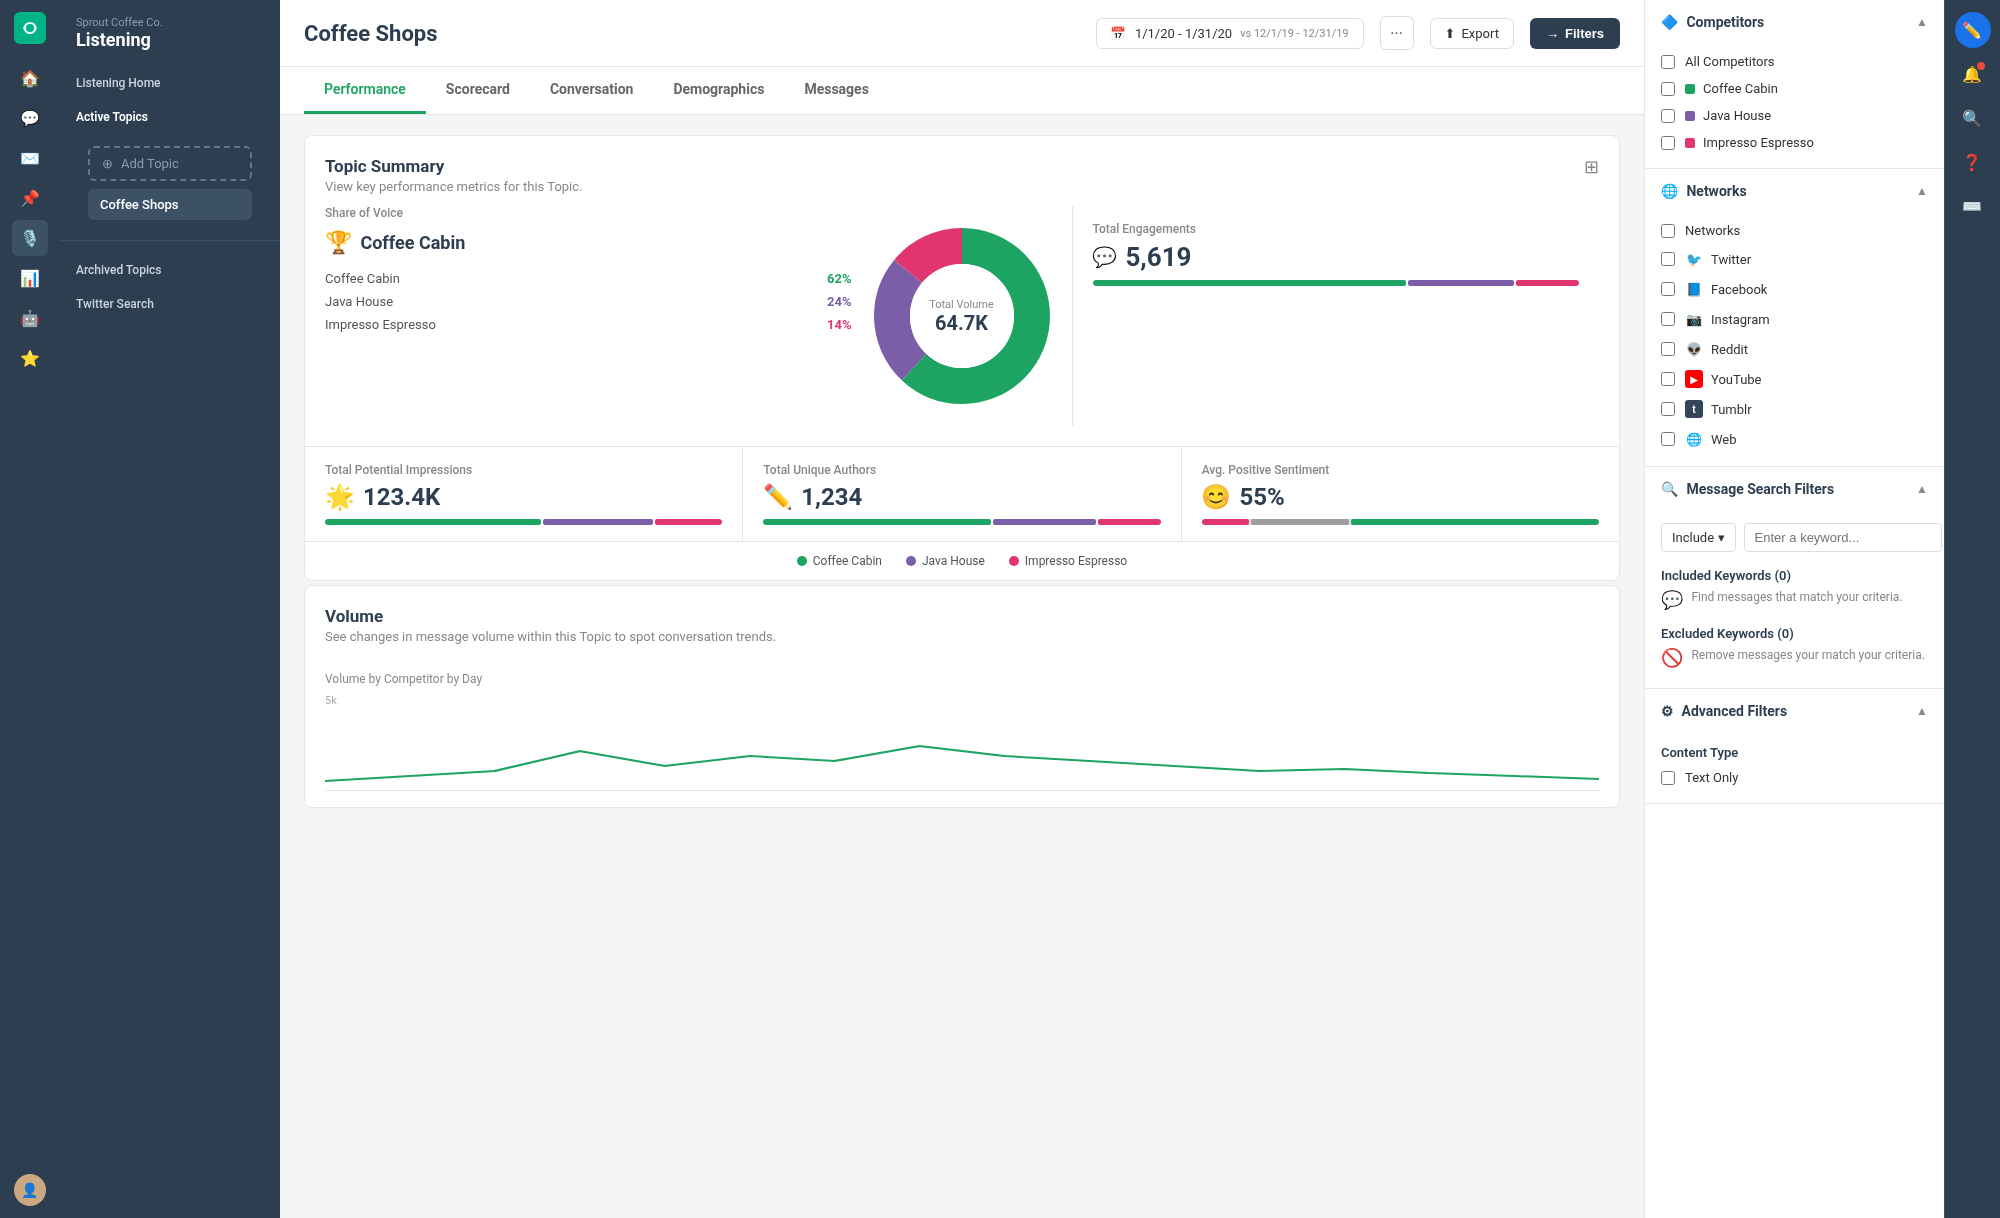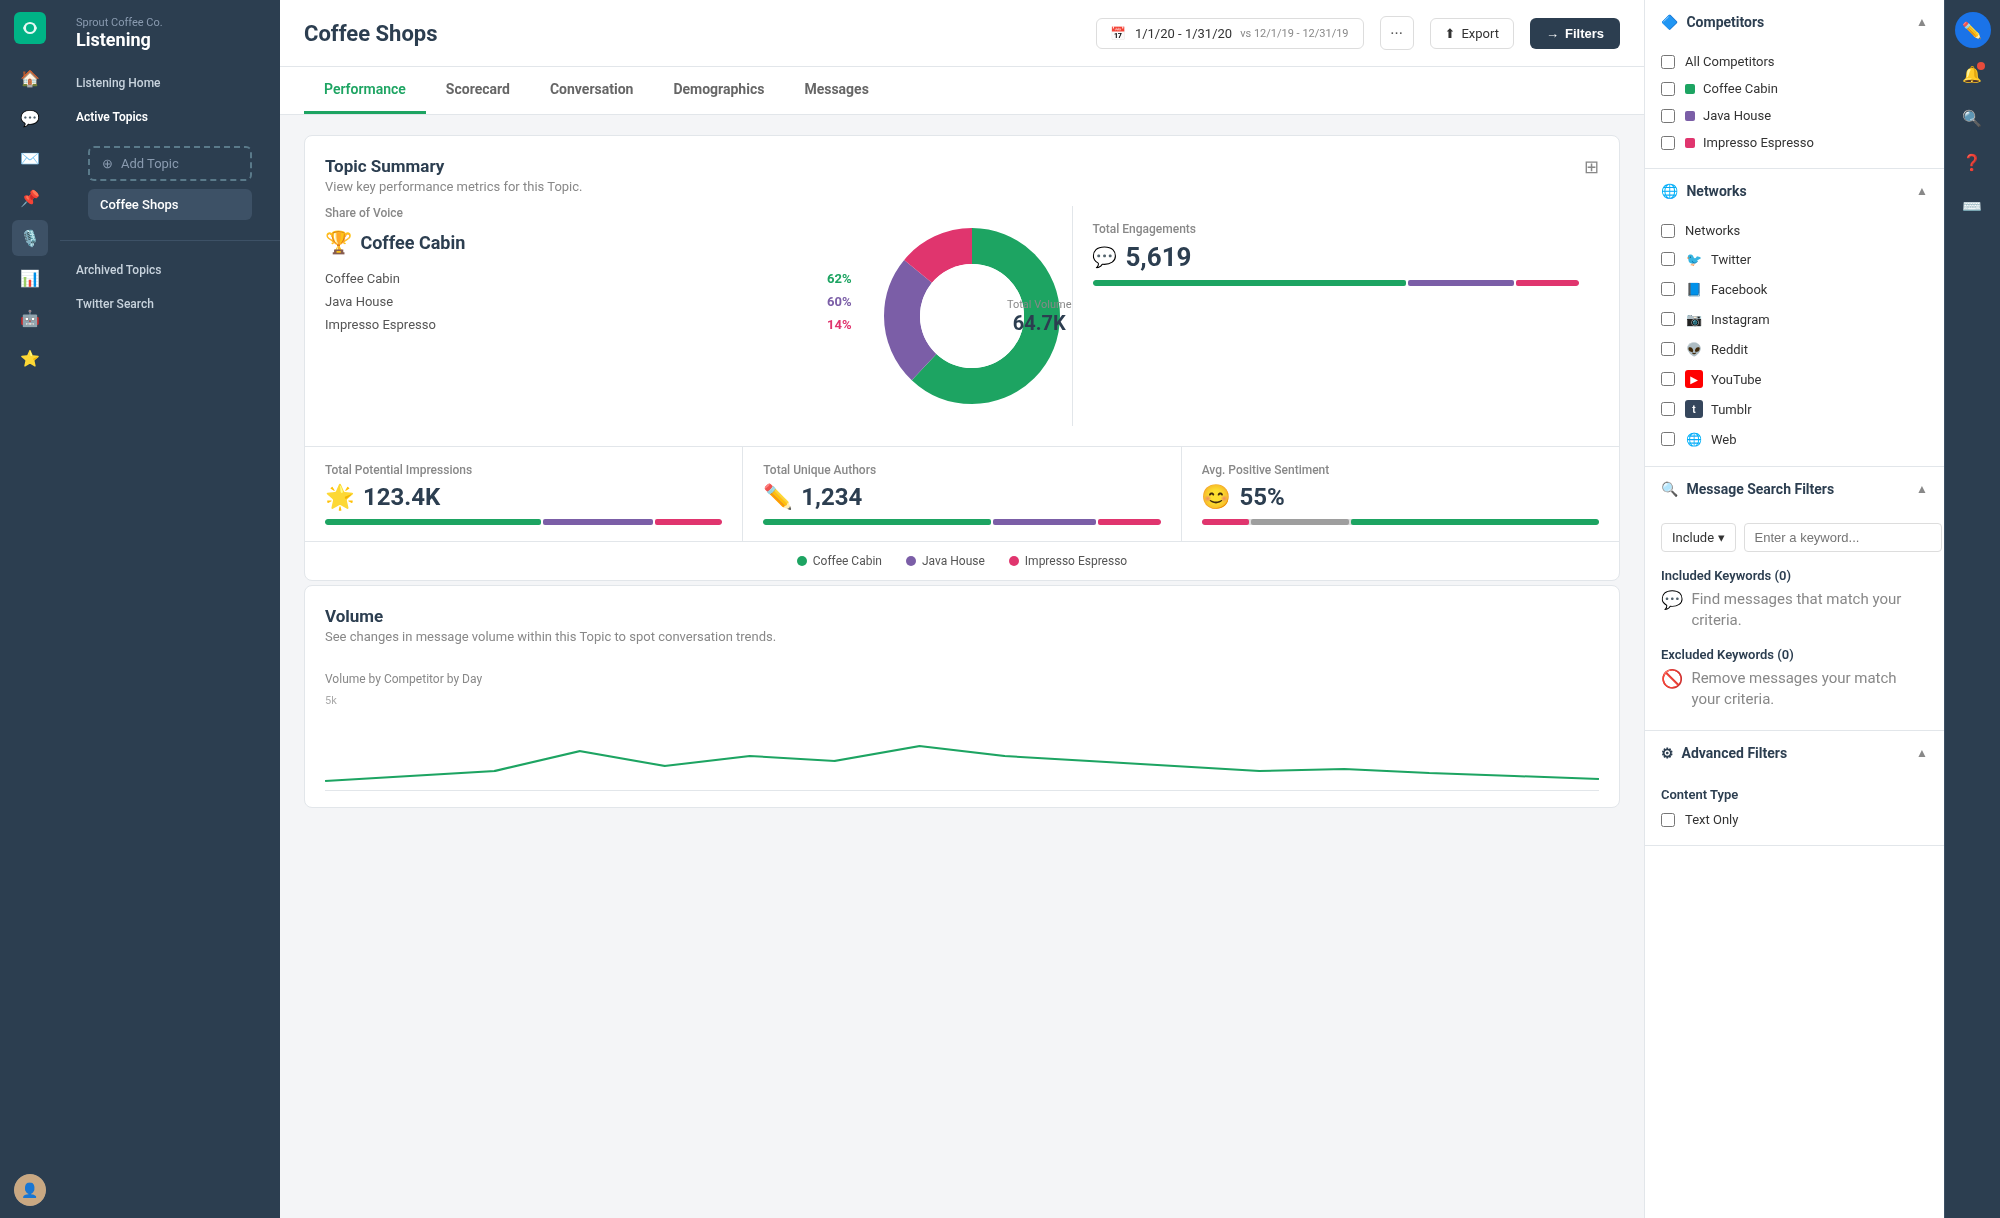--- a/index.html
+++ b/index.html
@@ -59,21 +59,21 @@
     .trophy-icon { color: #1da462; font-size: 22px; }
     .sov-winner-name { font-size: 18px; font-weight: 700; color: #2c3e50; }
     .sov-items { display: flex; flex-direction: column; gap: 8px; }
     .sov-item { display: flex; align-items: center; justify-content: space-between; font-size: 13px; color: #555; }
     .sov-pct { font-weight: 700; }
     .sov-pct.teal { color: #1da462; }
     .sov-pct.purple { color: #7b5ea7; }
     .sov-pct.pink { color: #e0356e; }
 
     
-    .donut-container { width: 220px; height: 220px; display: flex; align-items: center; justify-content: flex-end; position: relative; flex-shrink: 0; }
+    .donut-container { width: 220px; height: 220px; display: flex; align-items: center; justify-content: center; position: relative; flex-shrink: 0; }
     .donut-label { position: absolute; text-align: center; }
     .donut-label-sub { font-size: 11px; color: #888; }
     .donut-label-val { font-size: 20px; font-weight: 700; color: #2c3e50; }
 
     
     .metrics-right { flex: 1; display: flex; flex-direction: column; gap: 4px; border-left: 1px solid #e2e6ea; }
     .metric-block { padding: 16px 20px; border-bottom: 1px solid #e2e6ea; }
     .metric-block:last-child { border-bottom: none; }
     .metric-label { font-size: 12px; color: #888; margin-bottom: 6px; font-weight: 500; }
     .metric-value { font-size: 26px; font-weight: 700; color: #2c3e50; display: flex; align-items: center; gap: 8px; margin-bottom: 8px; }
@@ -115,21 +115,21 @@
     .network-icon { width: 18px; height: 18px; display: flex; align-items: center; justify-content: center; font-size: 13px; flex-shrink: 0; }
 
     
     .search-filter-row { display: flex; gap: 8px; margin: 8px 0; }
     .include-select { border: 1px solid #ddd; border-radius: 4px; padding: 6px 10px; font-size: 13px; color: #333; background: #fff; cursor: pointer; display: flex; align-items: center; gap: 4px; }
     .keyword-input { flex: 1; border: 1px solid #ddd; border-radius: 4px; padding: 6px 10px; font-size: 13px; color: #999; outline: none; }
     .keywords-section { padding: 8px 0; }
     .keywords-label { font-size: 13px; font-weight: 600; color: #2c3e50; margin-bottom: 6px; }
     .keywords-hint { display: flex; align-items: flex-start; gap: 8px; }
     .hint-icon { font-size: 18px; }
-    .hint-text { font-size: 15px; color: #888; line-height: 1.4; }
+    .hint-text { font-size: 12px; color: #888; line-height: 1.4; }
 
     
     .content-type-label { font-size: 13px; font-weight: 600; color: #2c3e50; padding: 8px 0 4px; }
 
     
     .donut-svg { transform: rotate(-90deg); }
 
     
     .far-right { width: 56px; background: #2c3e50; display: flex; flex-direction: column; align-items: center; padding: 12px 0; gap: 8px; border-left: 1px solid #3d5166; flex-shrink: 0; }
     .far-icon { width: 36px; height: 36px; display: flex; align-items: center; justify-content: center; border-radius: 6px; cursor: pointer; color: #8a9bb0; font-size: 16px; }
@@ -227,21 +227,21 @@
             <span class="trophy-icon">🏆</span>
             <span class="sov-winner-name">Coffee Cabin</span>
           </div>
           <div class="sov-items">
             <div class="sov-item">
               <span>Coffee Cabin</span>
               <span class="sov-pct teal">62%</span>
             </div>
             <div class="sov-item">
               <span>Java House</span>
-              <span class="sov-pct purple">60%</span>
+              <span class="sov-pct purple">24%</span>
             </div>
             <div class="sov-item">
               <span>Impresso Espresso</span>
               <span class="sov-pct pink">14%</span>
             </div>
           </div>
         </div>
 
         <div class="donut-container">
           <svg width="200" height="200" viewBox="0 0 200 200" class="donut-svg">

